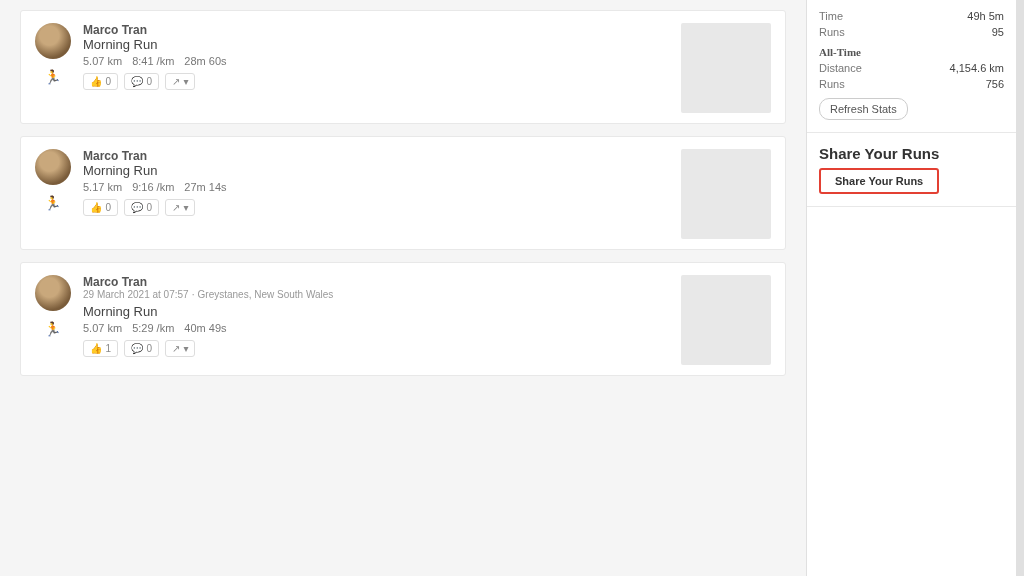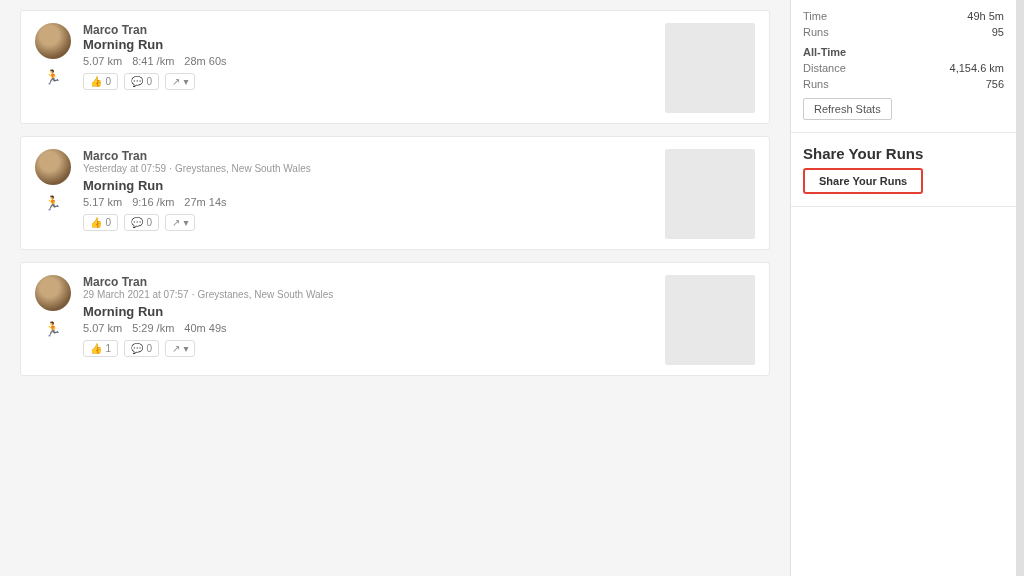--- a/index.html
+++ b/index.html
@@ -15,21 +15,21 @@
     }
 
     .main-content {
       flex: 1;
       background: #f5f5f5;
       overflow-y: auto;
       padding: 10px 20px;
     }
 
     .right-sidebar {
-      width: 226px;
+      width: 210px;
       background: #fff;
       border-left: 1px solid #e0e0e0;
       overflow-y: auto;
       padding: 0;
       flex-shrink: 0;
     }
 
     .scrollbar-track {
       width: 8px;
       background: #e0e0e0;
@@ -87,21 +87,21 @@
     }
 
     .activity-meta {
       font-size: 10px;
       color: #999;
       margin-bottom: 4px;
     }
 
     .activity-title {
       font-size: 13px;
-      font-weight: bold;
+      font-weight: normal;
       color: #444;
       margin-bottom: 3px;
     }
 
     .activity-stats {
       font-size: 11px;
       color: #777;
       margin-bottom: 6px;
       display: flex;
       gap: 10px;
@@ -167,25 +167,26 @@
     .stat-value {
       color: #444;
       font-weight: 500;
     }
 
     .section-heading {
       font-size: 11px;
       font-weight: bold;
       color: #555;
       padding: 6px 0 2px 0;
+      font-family: Liberation Serif, serif;
     }
 
     .refresh-btn {
       border: 1px solid #ccc;
-      border-radius: 2px;
+      border-radius: 10px;
       padding: 4px 10px;
       font-size: 11px;
       color: #555;
       background: #fff;
       cursor: pointer;
       margin-top: 6px;
       margin-bottom: 4px;
     }
 
     
@@ -260,21 +261,20 @@
 
   <div class="activity-card">
     <div class="activity-left">
       <div class="avatar">
         <div class="avatar-img"></div>
       </div>
       <span class="run-icon">🏃</span>
     </div>
     <div class="activity-body">
       <div class="user-name">Marco Tran</div>
-      <div class="activity-meta">Yesterday at 07:59 · Greystanes, New South Wales</div>
       <div class="activity-title">Morning Run</div>
       <div class="activity-stats">
         <span>5.17 km</span>
         <span>9:16 /km</span>
         <span>27m 14s</span>
       </div>
       <div class="activity-actions">
         <button class="action-btn">
           <span>👍</span>
           <span>0</span>

